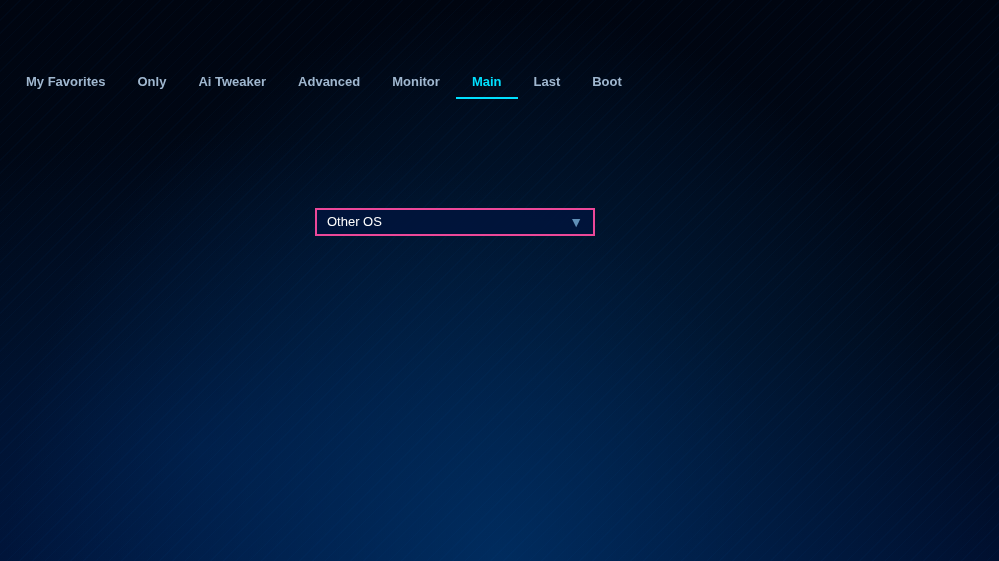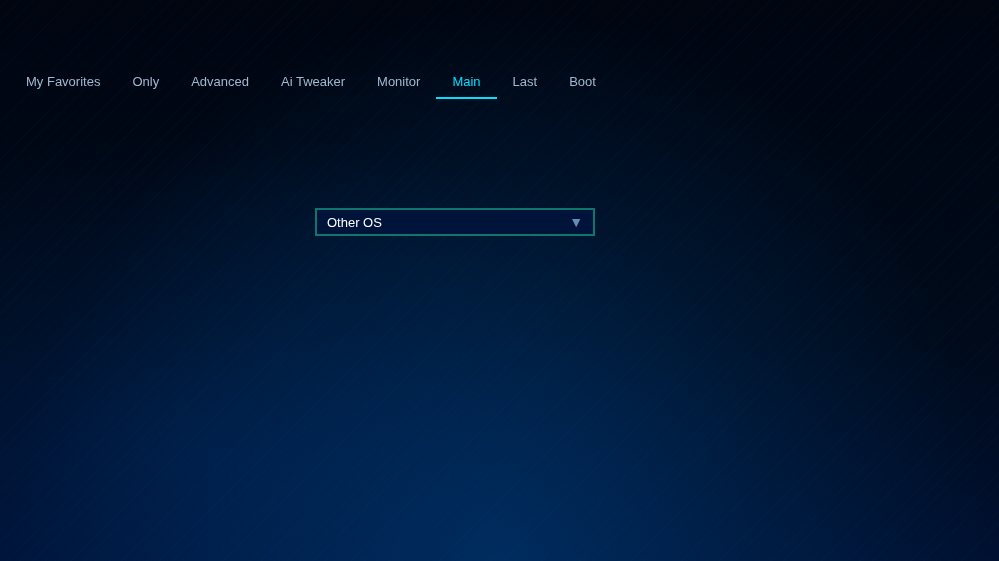--- a/index.html
+++ b/index.html
@@ -108,20 +108,21 @@
     }
 
     
     .main-nav {
       background: rgba(0,15,40,0.9);
       display: flex;
       align-items: center;
       padding: 0 10px;
       border-bottom: 2px solid #1a3a6a;
       height: 38px;
+      font-weight: bold;
     }
 
     .nav-item {
       color: #a0b8d0;
       font-size: 13px;
       padding: 8px 16px;
       cursor: pointer;
       position: relative;
     }
 
@@ -178,24 +179,24 @@
       min-height: 36px;
     }
 
     .dropdown-label {
       color: #ffffff;
       font-size: 12px;
       min-width: 300px;
     }
 
     .dropdown-box {
-      border: 2px solid #0f766e;
+      border: 2px solid #ec4899;
       background: rgba(0,20,60,0.9);
       display: flex;
-      align-items: center;
+      align-items: flex-start;
       padding: 4px 10px;
       min-width: 280px;
       position: relative;
       gap: 28px;
     }
 
     .dropdown-value {
       color: #ffffff;
       font-size: 13px;
       flex: 1;
@@ -374,22 +375,22 @@
     </div>
     <div class="info-item">
       <span class="info-icon">⌨</span>
       <span>Hot Keys</span>
     </div>
   </div>
 
   <div class="main-nav">
     <div class="nav-item">My Favorites</div>
     <div class="nav-item">Only</div>
+    <div class="nav-item">Ai Tweaker</div>
     <div class="nav-item">Advanced</div>
-    <div class="nav-item">Ai Tweaker</div>
     <div class="nav-item">Monitor</div>
     <div class="nav-item active">Main</div>
     <div class="nav-item">Last</div>
     <div class="nav-item">Boot</div>
   </div>
 
   <div class="panels-row">
 
     <div class="center-panel">
 

